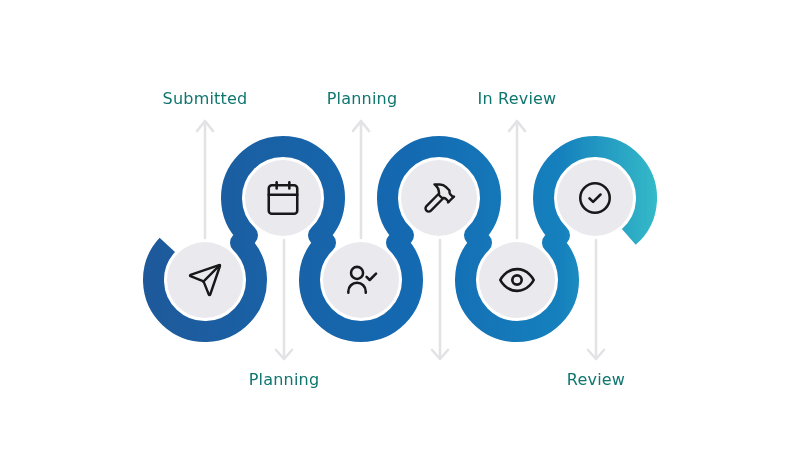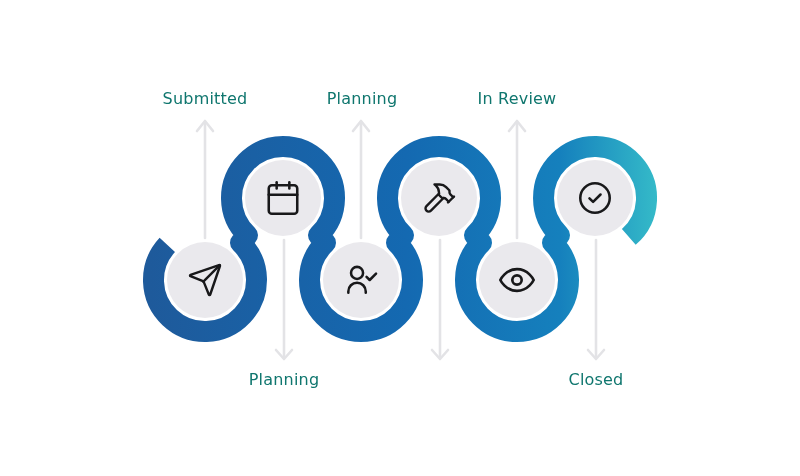--- a/index.html
+++ b/index.html
@@ -115,15 +115,15 @@
     <svg width="38" height="38" viewBox="0 0 24 24" fill="none" stroke="#18181a" stroke-width="1.6" stroke-linecap="round" stroke-linejoin="round">
       <circle cx="12" cy="12" r="9.3"></circle>
       <path d="m8.5 12.2 2.3 2.3 4.7-4.7"></path>
     </svg>
   </div>
 
   <div class="label top" style="left:205px">Submitted</div>
   <div class="label top" style="left:362px">Planning</div>
   <div class="label bottom" style="left:284px">Planning</div>
   <div class="label top" style="left:517px">In Review</div>
-  <div class="label bottom" style="left:596px">Closed</div>
+  <div class="label bottom" style="left:596px">Review</div>
 
 </div>
 
 </body></html>

